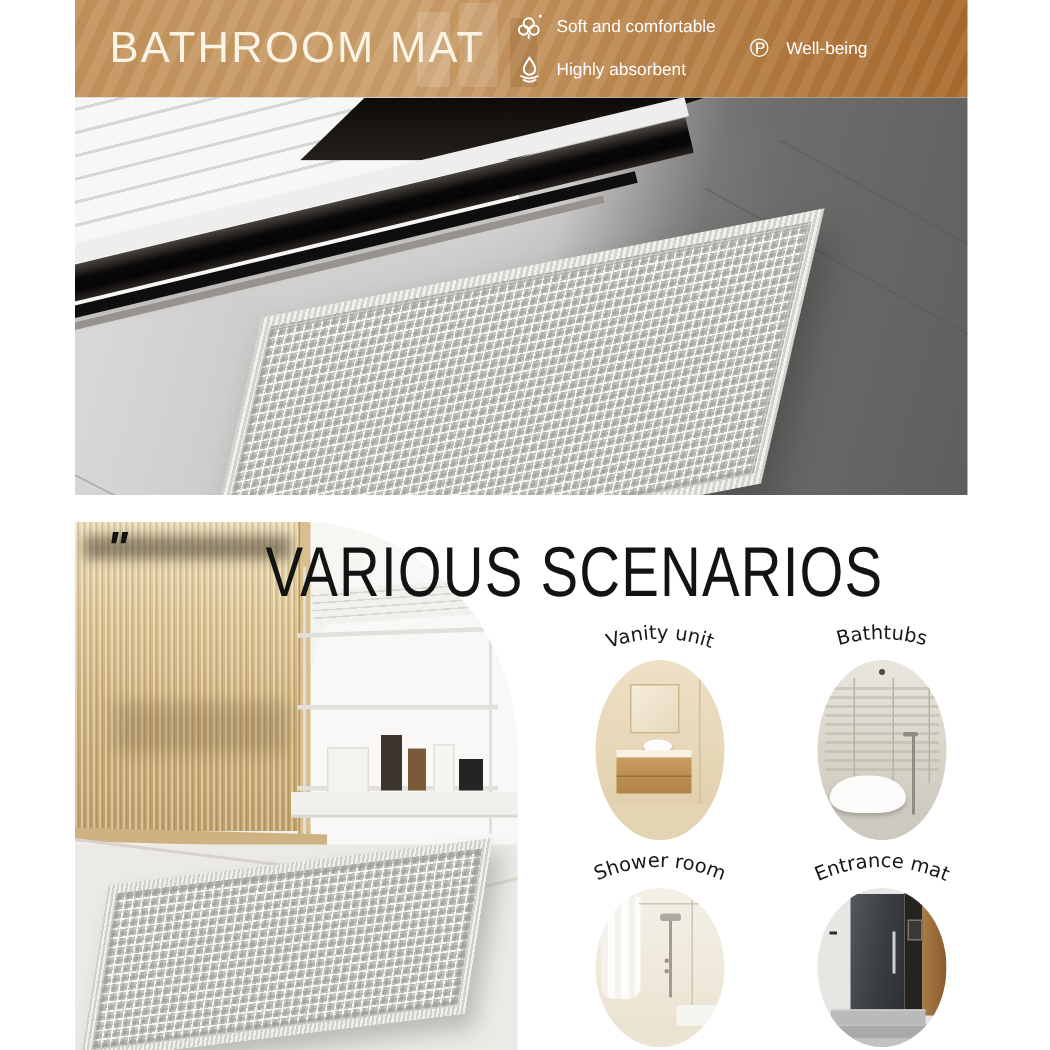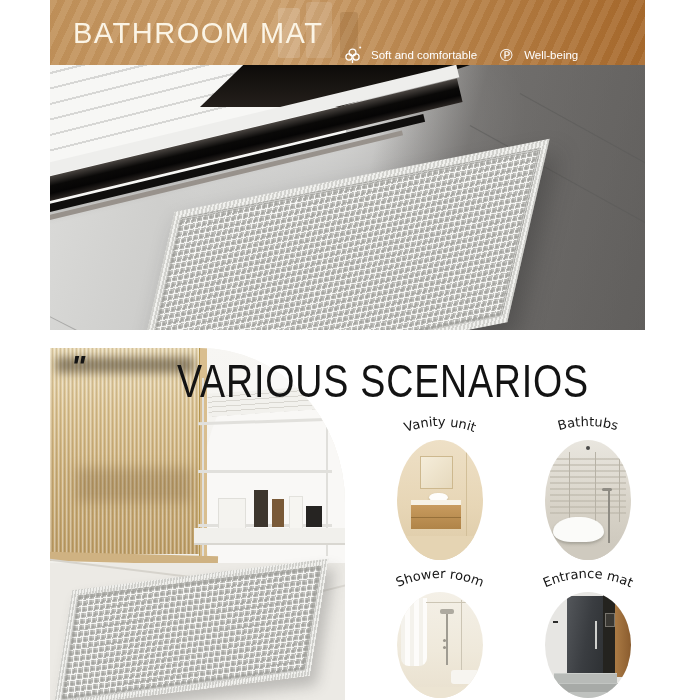--- a/index.html
+++ b/index.html
@@ -10,21 +10,21 @@
   .banner{position:absolute;left:50px;top:0;width:595px;height:65px;overflow:hidden;
           background:linear-gradient(90deg,#c2935c 0%,#cb9f6c 38%,#c austin 0%,#b8834a 66%,#a86a2d 100%);}
   .banner-tex{position:absolute;inset:0;
           background:repeating-linear-gradient(115deg,rgba(255,255,255,.07) 0 7px,rgba(120,70,20,.06) 7px 14px);}
   .decal{position:absolute;background:rgba(255,255,255,.16);border-radius:3px 3px 2px 2px;}
   .d1{left:228px;top:8px;width:22px;height:50px;}
   .d2{left:256px;top:2px;width:26px;height:56px;background:rgba(255,255,255,.12);}
   .d3{left:290px;top:12px;width:18px;height:46px;background:rgba(90,50,10,.14);}
   .banner-title{position:absolute;left:23px;top:50%;transform:translateY(-50%);
           font-size:29px;letter-spacing:1.5px;color:#fbf4e5;white-space:nowrap;}
-  .features{position:absolute;left:293px;top:0;bottom:0;right:4px;display:flex;align-items:flex-end;gap:19px;}
+  .features{position:absolute;left:293px;top:0;bottom:0;right:4px;display:flex;align-items:center;gap:19px;}
   .fcol{display:flex;flex-direction:column;gap:9px;}
   .feat{display:flex;align-items:center;gap:8px;color:#ffffff;font-size:11.5px;white-space:nowrap;}
   .feat .ic{width:20px;height:20px;flex:none;display:flex;align-items:center;justify-content:center;}
   .icon-glyph{font-family:"DejaVu Sans",sans-serif;font-size:17px;line-height:20px;color:#fff;}
 
   
   .hero{position:absolute;left:50px;top:65px;width:595px;height:265px;overflow:hidden;background:#b5b5b3;}
   .floor{position:absolute;inset:0;
      background:
        linear-gradient(105deg,rgba(0,0,0,0) 52%,rgba(62,60,58,.42) 66%,rgba(52,50,48,.5) 100%),
@@ -181,20 +181,30 @@
             <svg width="20" height="20" viewBox="0 0 20 20" fill="none" stroke="#ffffff" stroke-width="1.3">
               <circle cx="9.5" cy="7.5" r="3.4"></circle>
               <circle cx="6" cy="12" r="3.1"></circle>
               <circle cx="13" cy="12" r="3.1"></circle>
               <line x1="9.5" y1="14.5" x2="9.5" y2="18"></line>
               <circle cx="17.2" cy="2.6" r="1" fill="#ffffff" stroke="none"></circle>
             </svg>
           </span>
           <span>Soft and comfortable</span>
         </div>
+        <div class="feat">
+          <span class="ic">
+            <svg width="20" height="20" viewBox="0 0 20 20" fill="none" stroke="#ffffff" stroke-width="1.3">
+              <path d="M10 1.5 C7.8 5 6.2 6.8 6.2 9 a3.8 3.8 0 0 0 7.6 0 C13.8 6.8 12.2 5 10 1.5 Z"></path>
+              <path d="M4 13.5 Q10 17 16 13.5"></path>
+              <path d="M5.5 16 Q10 19 14.5 16"></path>
+            </svg>
+          </span>
+          <span>Highly absorbent</span>
+        </div>
       </div>
       <div class="fcol">
         <div class="feat">
           <span class="ic">
             <span class="icon-glyph">℗</span>
           </span>
           <span>Well-being</span>
         </div>
       </div>
     </div>

